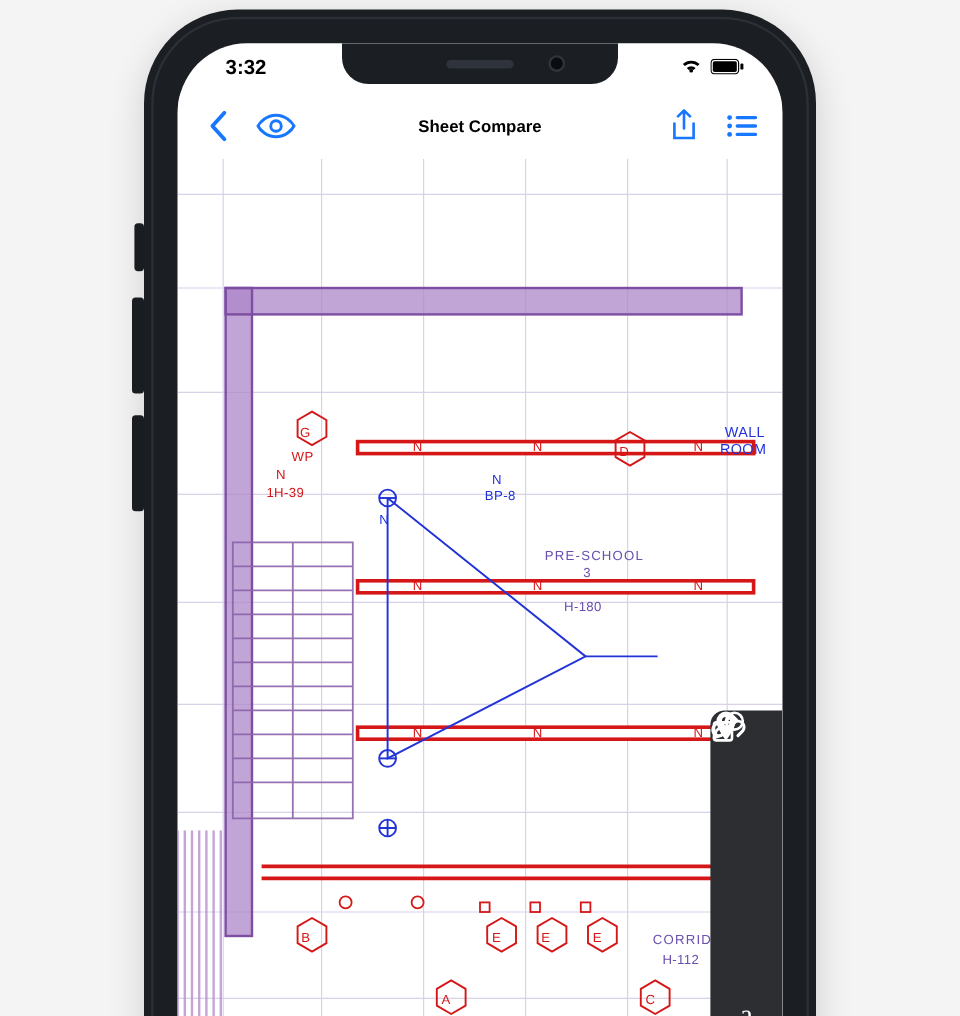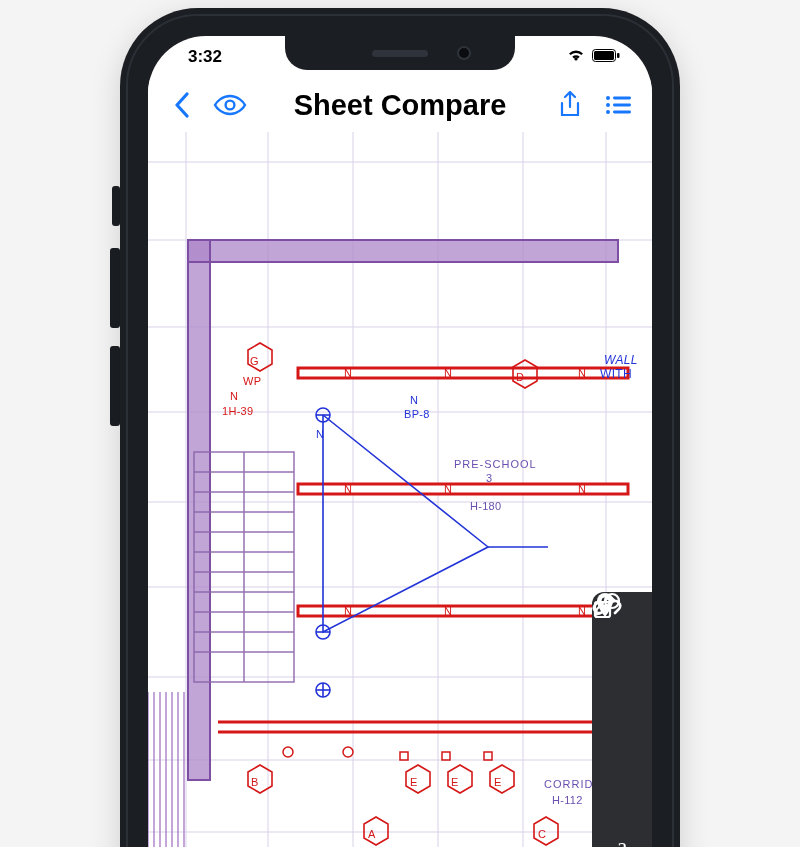--- a/index.html
+++ b/index.html
@@ -50,21 +50,21 @@
   .sb-vold { left:110px; top:346px; width:10px; height:80px; }
   .sb-pow  { right:112px; top:270px; width:10px; height:118px; }
 
   
   .status-bar { position:absolute; left:0; right:0; top:0; height:42px; display:flex; align-items:center; justify-content:space-between; padding:0 30px; font-weight:600; font-size:17px; color:#000; z-index:40; }
   .status-left { padding-left: 10px; }
   .status-right { display:flex; align-items:center; gap:6px; padding-right:2px; }
 
   
   .navbar { position:absolute; left:0; right:0; top:42px; height:54px; display:flex; align-items:center; justify-content:center; background:#fff; z-index:30; }
-  .nav-title { font-size:29px; font-weight:700; color:#000; }
+  .nav-title { font-size:14px; font-weight:700; color:#000; }
   .nav-btn { position:absolute; color:#1877ff; display:flex; align-items:center; justify-content:center; width:40px; height:40px; }
   .nav-back  { left:14px; }
   .nav-eye   { left:62px; }
   .nav-share { right:62px; }
   .nav-list  { right:14px; }
 
   
   .canvas { position:absolute; left:0; right:0; top:96px; bottom:0; background:#fff; overflow:hidden; }
   .canvas svg { position:absolute; left:0; top:0; }
 
@@ -275,22 +275,22 @@
           <div class="bp-text" style="left:262px; top:262px; color:#2233d8;">N</div>
           <div class="bp-text" style="left:256px; top:276px; color:#2233d8;">BP-8</div>
 
           <div class="bp-text" style="left:306px; top:326px; color:#6a4fb0; letter-spacing:1px;">PRE-SCHOOL</div>
           <div class="bp-text" style="left:338px; top:340px; color:#6a4fb0;">3</div>
           <div class="bp-text" style="left:322px; top:368px; color:#6a4fb0;">H-180</div>
 
           <div class="bp-text" style="left:396px; top:646px; color:#6a4fb0; letter-spacing:1px;">CORRIDOR</div>
           <div class="bp-text" style="left:404px; top:662px; color:#6a4fb0;">H-112</div>
 
-          <div class="bp-text" style="left:456px; top:222px; color:#2233d8; font-size:12px;font-style:italic;">WALL</div>
-          <div class="bp-text" style="left:452px; top:236px; color:#2233d8; font-size:12px;">WITH</div>
+          <div class="bp-text" style="left:456px; top:222px; color:#2233d8; font-size:12px;">WALL</div>
+          <div class="bp-text" style="left:452px; top:236px; color:#2233d8; font-size:12px;">ROOM</div>
 
 
           <div class="palette">
             <div class="tool">
               <svg width="26" height="30" viewBox="0 0 26 30">
                   <path d="M13 1a8 8 0 00-8 8c0 6 8 16 8 16s8-10 8-16a8 8 0 00-8-8z" fill="#fff"></path>
                   <circle cx="13" cy="9" r="3.4" fill="#2c2e31"></circle>
                 </svg>
             </div>
             <div class="tool">

